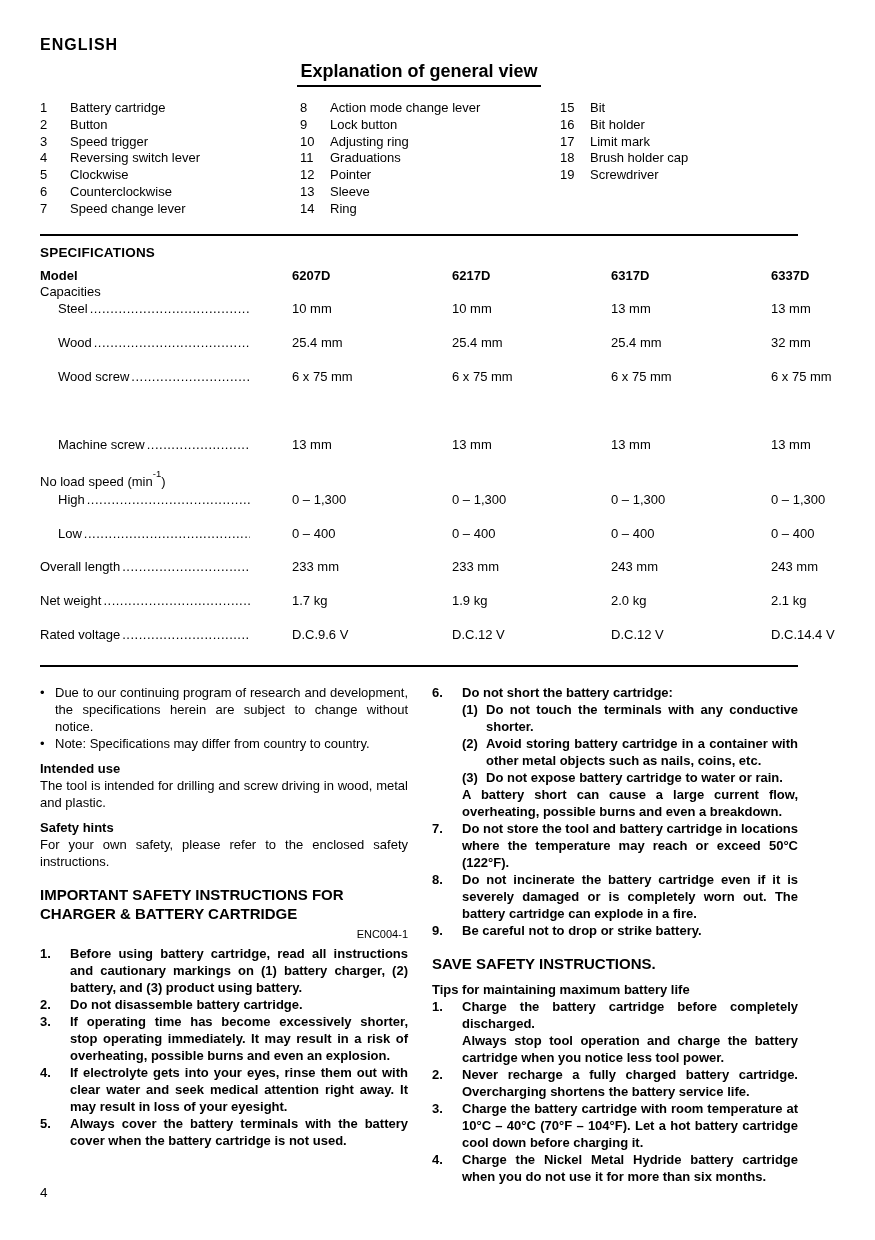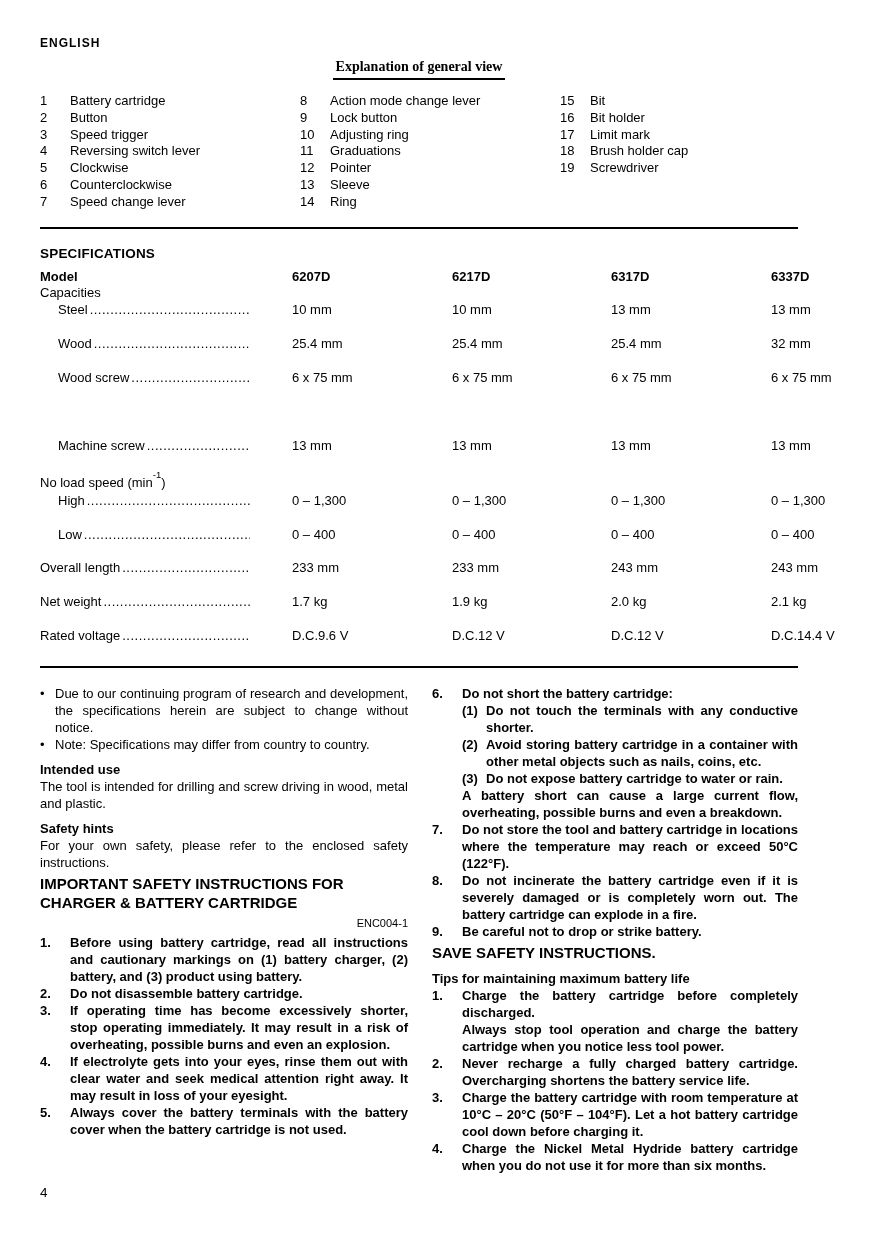--- a/index.html
+++ b/index.html
@@ -1,51 +1,51 @@
 <!DOCTYPE html>
 <html><head>
 <meta charset="utf-8">
 <style>
   html,body{margin:0;padding:0;background:#fff;}
   .page{position:relative;width:875px;height:1240px;box-sizing:border-box;
         padding:36px 77px 0 40px;background:#fff;color:#000;
         font-family:"Liberation Sans",sans-serif;hyphens:manual;-webkit-hyphens:manual;}
-  .lang{font-size:12px;font-weight:700;letter-spacing:1px;}
+  .lang{font-size:16px;font-weight:700;letter-spacing:1px;}
   .gv-title-row{text-align:center;margin-top:7px;}
-  .gv-title{display:inline-block;font-size:14px;font-weight:700;padding:0 3px 3px;border-bottom:2px solid #000;font-family:Liberation Serif, serif;}
+  .gv-title{display:inline-block;font-size:18px;font-weight:700;padding:0 3px 3px;border-bottom:2px solid #000;}
   .gv-cols{display:flex;margin-top:13px;font-size:13px;line-height:16.8px;}
   .gv-col0{width:260px;flex:none;}
   .gv-col1{width:260px;flex:none;}
   .gv-col2{flex:1;}
   .gv-item{display:flex;}
   .gv-num{width:30px;flex:none;}
   .rule{height:2px;background:#000;border:none;margin:0;}
   .rule1{margin-top:16px;}
   .rule2{margin-top:4px;}
-  .spec-title{font-size:13.5px;font-weight:700;margin-top:17px;letter-spacing:0.2px;}
+  .spec-title{font-size:13.5px;font-weight:700;margin-top:9px;letter-spacing:0.2px;}
   .spec-table{margin-top:8px;font-size:13px;line-height:16.9px;}
   .spec-row{display:grid;grid-template-columns:210px 118px 117px 118px 118px 1fr;gap:42px;}
   .spec-header{font-weight:700;}
   .spec-labelcell{display:flex;align-items:baseline;min-width:0;}
   .spec-labelcell .lbl{white-space:nowrap;}
   .ind1 .lbl{padding-left:18px;}
   .leader{flex:1;overflow:hidden;white-space:nowrap;margin-left:2px;min-width:0;}
   .leader::after{content:"....................................................................................................";letter-spacing:0.5px;}
   .sup{font-size:9.5px;position:relative;top:-4.5px;font-weight:inherit;}
   .body-cols{display:flex;gap:24px;margin-top:17px;}
   .bcol{font-size:13px;line-height:17px;}
   .bcol-left{width:368px;flex:none;}
   .bcol-right{flex:1;min-width:0;}
   .bullets{margin:0;padding:0;list-style:none;}
   .bullet-item{display:flex;}
   .bullet-dot{width:15px;flex:none;}
   .bullet-text{flex:1;text-align:justify;}
   .h3{font-weight:700;margin-top:8px;}
   .para{text-align:justify;}
-  .h2{font-size:15px;line-height:19px;font-weight:700;margin-top:3px;}
+  .h2{font-size:15px;line-height:19px;font-weight:700;margin-top:15px;}
   .tag{text-align:right;font-size:11px;margin-top:3px;margin-bottom:2px;}
   .ol{font-weight:700;}
   .oli{display:flex;}
   .onum{width:30px;flex:none;}
   .obody{flex:1;min-width:0;}
   .sub{display:flex;}
   .snum{width:24px;flex:none;}
   .stext{flex:1;text-align:justify;min-width:0;}
   .page-num{position:absolute;left:40px;top:1185px;font-size:13.5px;}
 </style>
@@ -373,21 +373,21 @@
           </div>
           <div class="oli">
             <span class="onum">2.</span>
             <div class="obody">
               <div class="para">Never recharge a fully charged battery cartridge. Overcharging shortens the battery service life.</div>
             </div>
           </div>
           <div class="oli">
             <span class="onum">3.</span>
             <div class="obody">
-              <div class="para">Charge the battery cartridge with room tempera­ture at 10°C – 20°C (50°F – 104°F). Let a hot bat­tery cartridge cool down before charging it.</div>
+              <div class="para">Charge the battery cartridge with room tempera­ture at 10°C – 40°C (70°F – 104°F). Let a hot bat­tery cartridge cool down before charging it.</div>
             </div>
           </div>
           <div class="oli">
             <span class="onum">4.</span>
             <div class="obody">
               <div class="para">Charge the Nickel Metal Hydride battery car­tridge when you do not use it for more than six months.</div>
             </div>
           </div>
         </div>
       </div>

